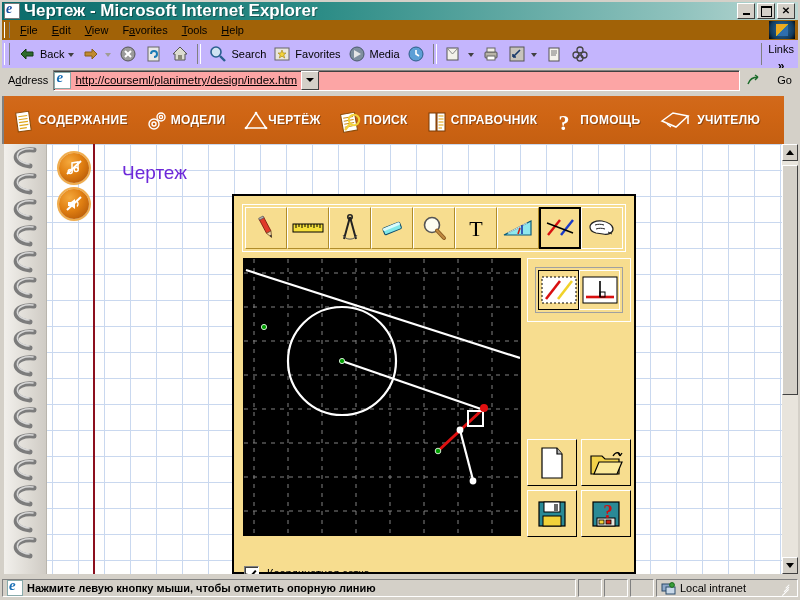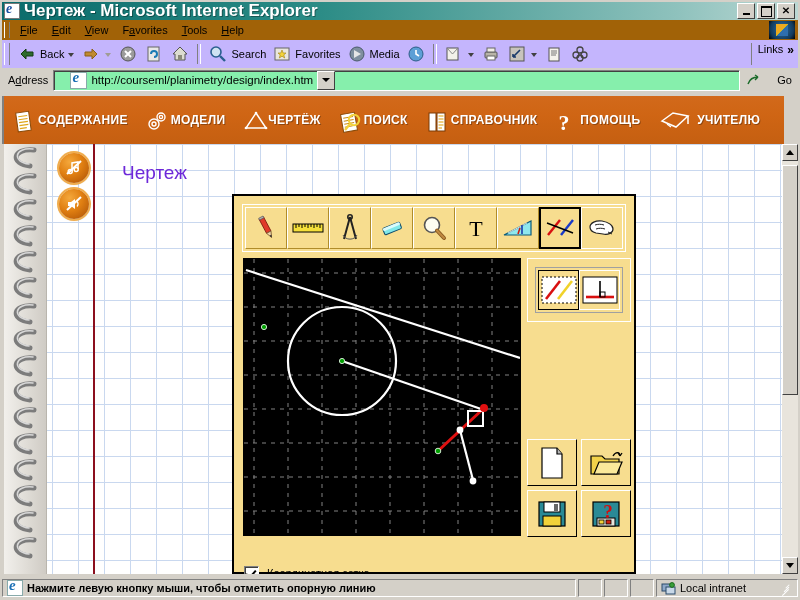--- a/index.html
+++ b/index.html
@@ -88,36 +88,36 @@
     display:flex;align-items:center;gap:3px;height:24px;padding:0 3px;
     color:#000;font-size:11px;white-space:nowrap;
   }
   .tb-sep{width:2px;height:20px;margin:0 4px;
     border-left:1px solid #808080;border-right:1px solid #fff;}
   .tb-arrow{width:0;height:0;border-left:3px solid transparent;border-right:3px solid transparent;
     border-top:4px solid #404040;margin:2px 1px 0 1px;}
   .tb-arrow.dim{border-top-color:#a09c94;}
   .ic{width:20px;height:20px;position:relative;flex:none;}
   .ic svg{display:block;}
-  .links-area{margin-left:auto;display:flex;gap:4px;padding-right:4px;
-    border-left:1px solid #808080;padding-left:6px;height:22px;}
+  .links-area{margin-left:auto;display:flex;align-items:center;gap:4px;padding-right:4px;
+    border-left:1px solid #808080;padding-left:6px;height:22px;flex-direction:column;}
   .chev{font-weight:bold;font-size:12px;color:#000;}
 
   
   .addressbar{
     position:absolute;left:2px;top:68px;width:796px;height:24px;
     background:#d4d0c8;display:flex;align-items:center;
   }
   .addr-label{font-size:11px;color:#000;padding:0 5px 0 6px;white-space:nowrap;}
   .addr-field{
-    flex:1;height:19px;background:#86efac;
+    flex:1;height:19px;background:#fca5a5;
     border-top:1px solid #808080;border-left:1px solid #808080;
     border-right:1px solid #fff;border-bottom:1px solid #fff;
     box-shadow:inset 1px 1px 0 #404040;
-    display:flex;align-items:center;gap:4px;padding-left:16px;position:relative;
+    display:flex;align-items:center;gap:4px;padding-left:0;position:relative;text-decoration:underline;
   }
   .addr-icon{
     width:15px;height:15px;background:#fff;border:1px solid #8aa;position:relative;flex:none;
   }
   .addr-icon::before{
     content:"e";position:absolute;left:1px;top:-4px;
     font-family:"Liberation Serif",serif;font-style:italic;font-weight:bold;
     font-size:15px;color:#1a6fb5;
   }
   .addr-text{font-size:11.5px;color:#000;white-space:nowrap;overflow:hidden;}

